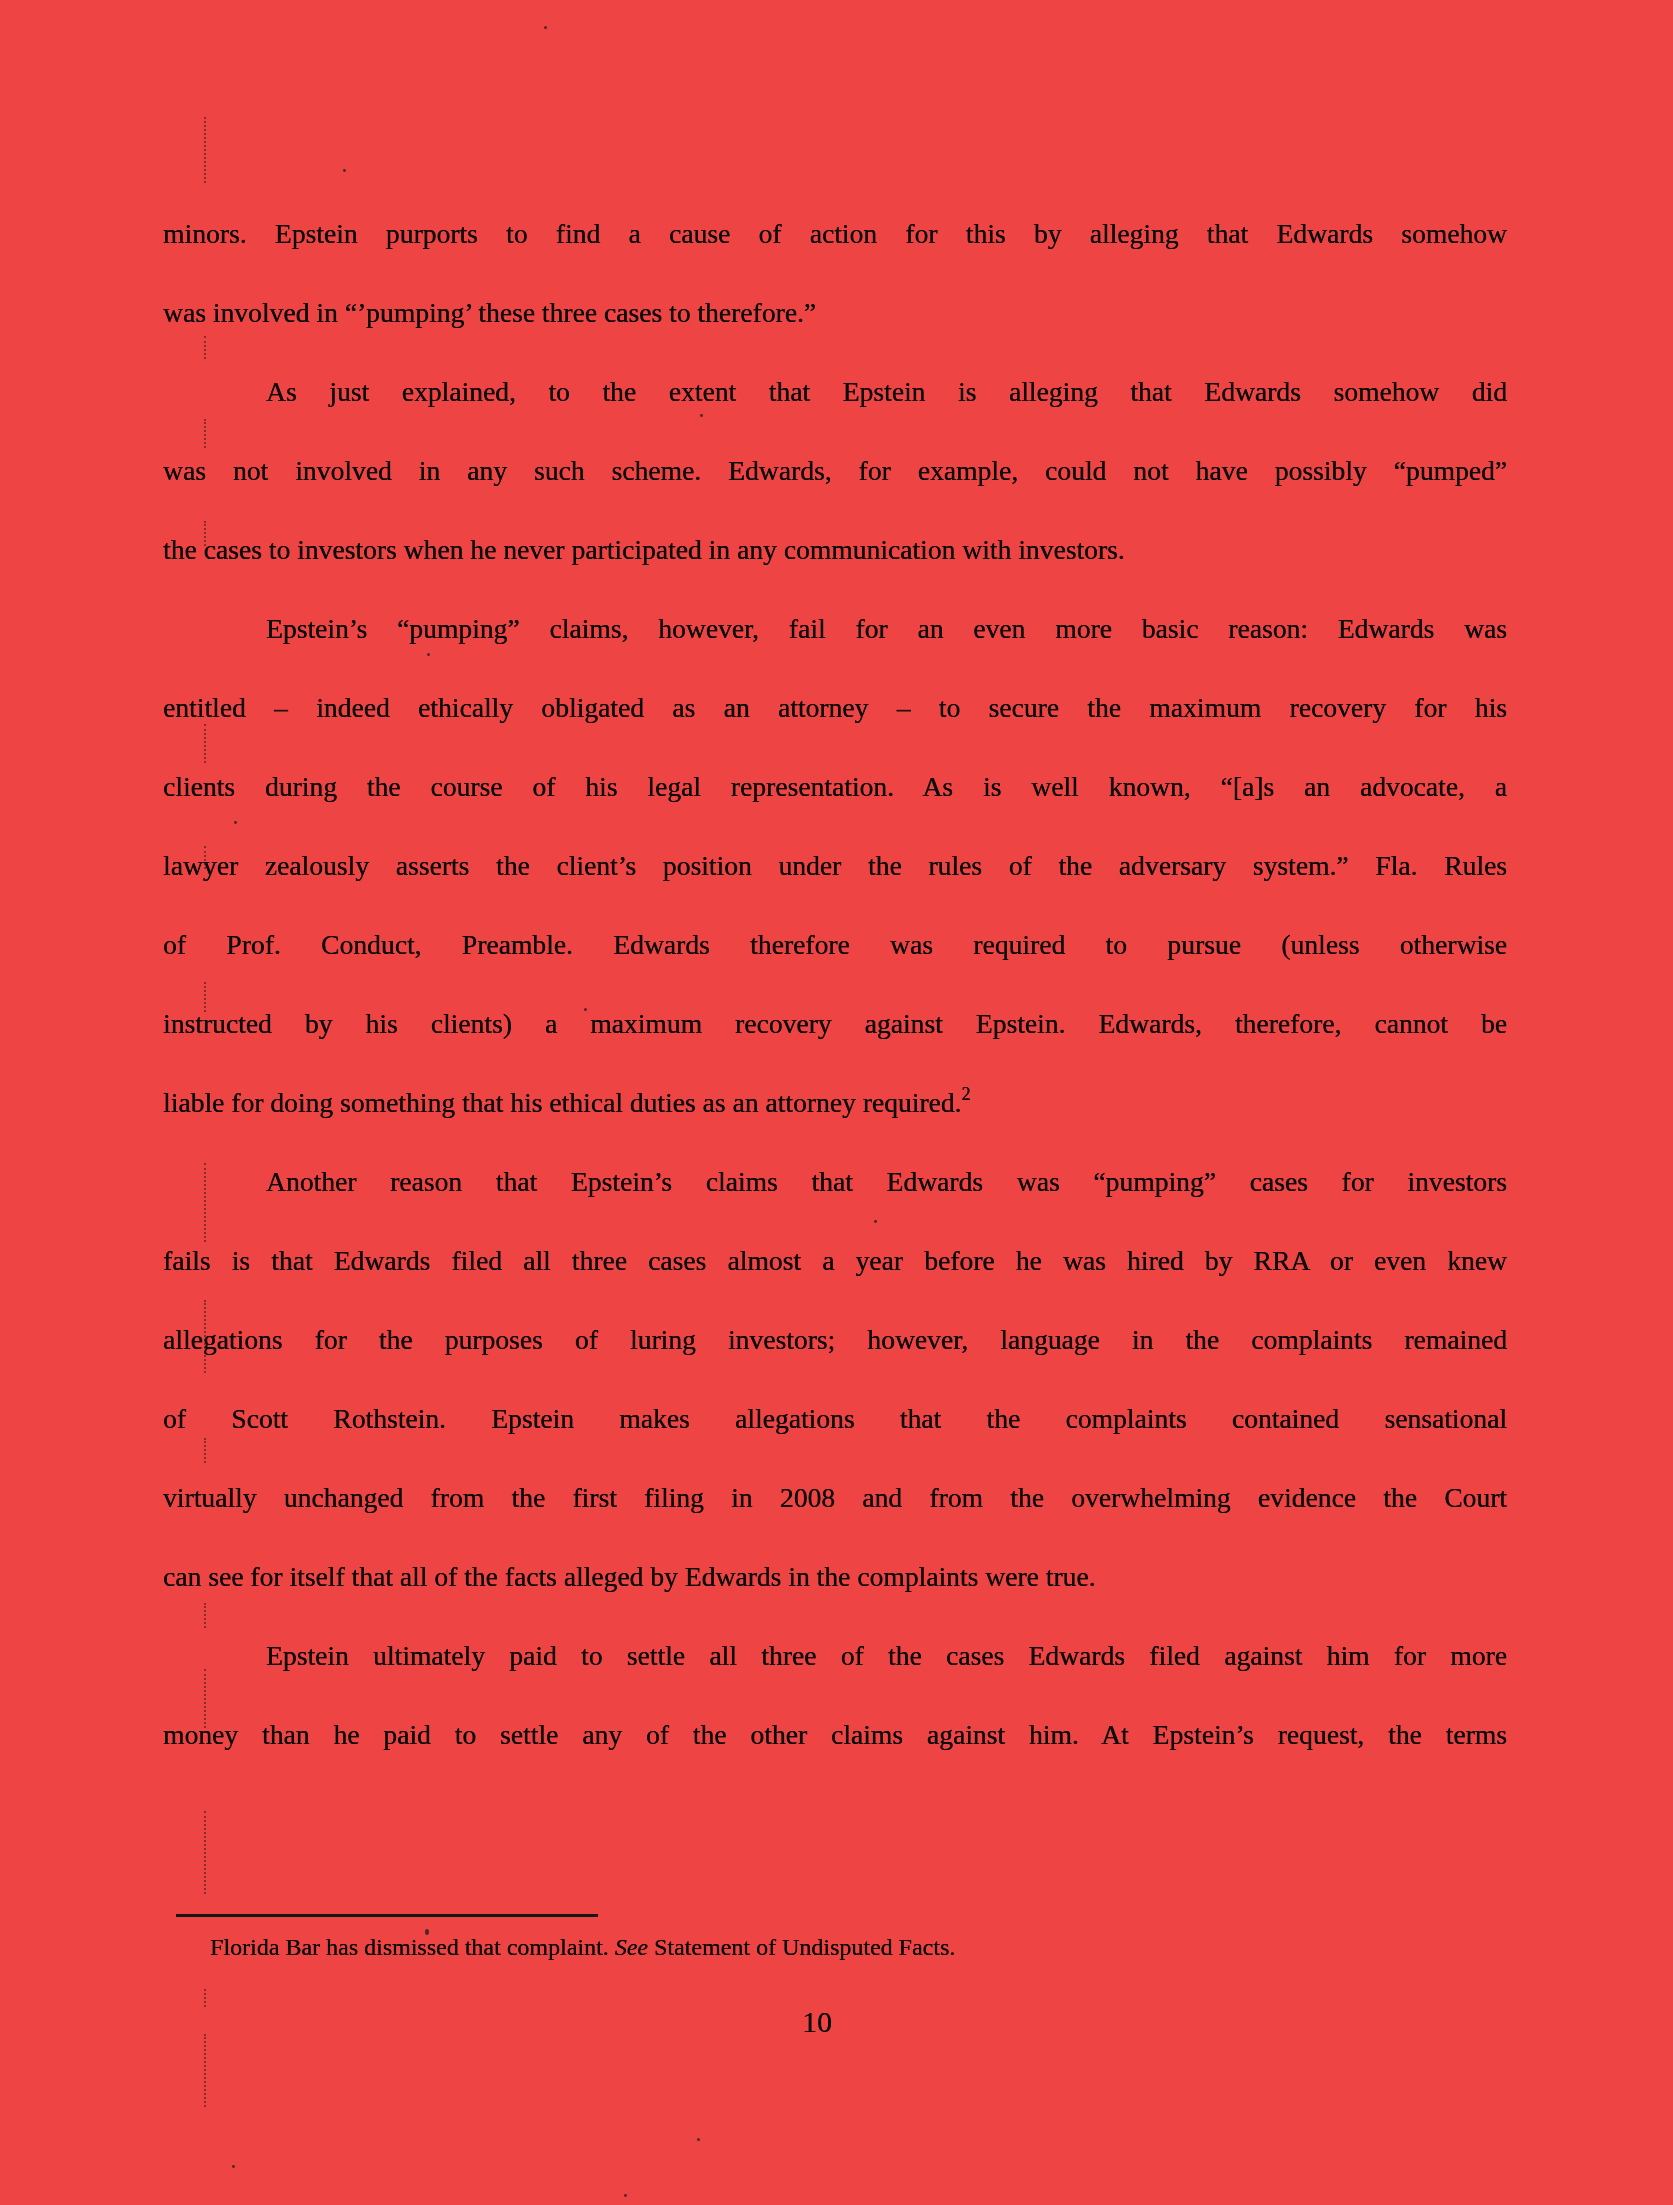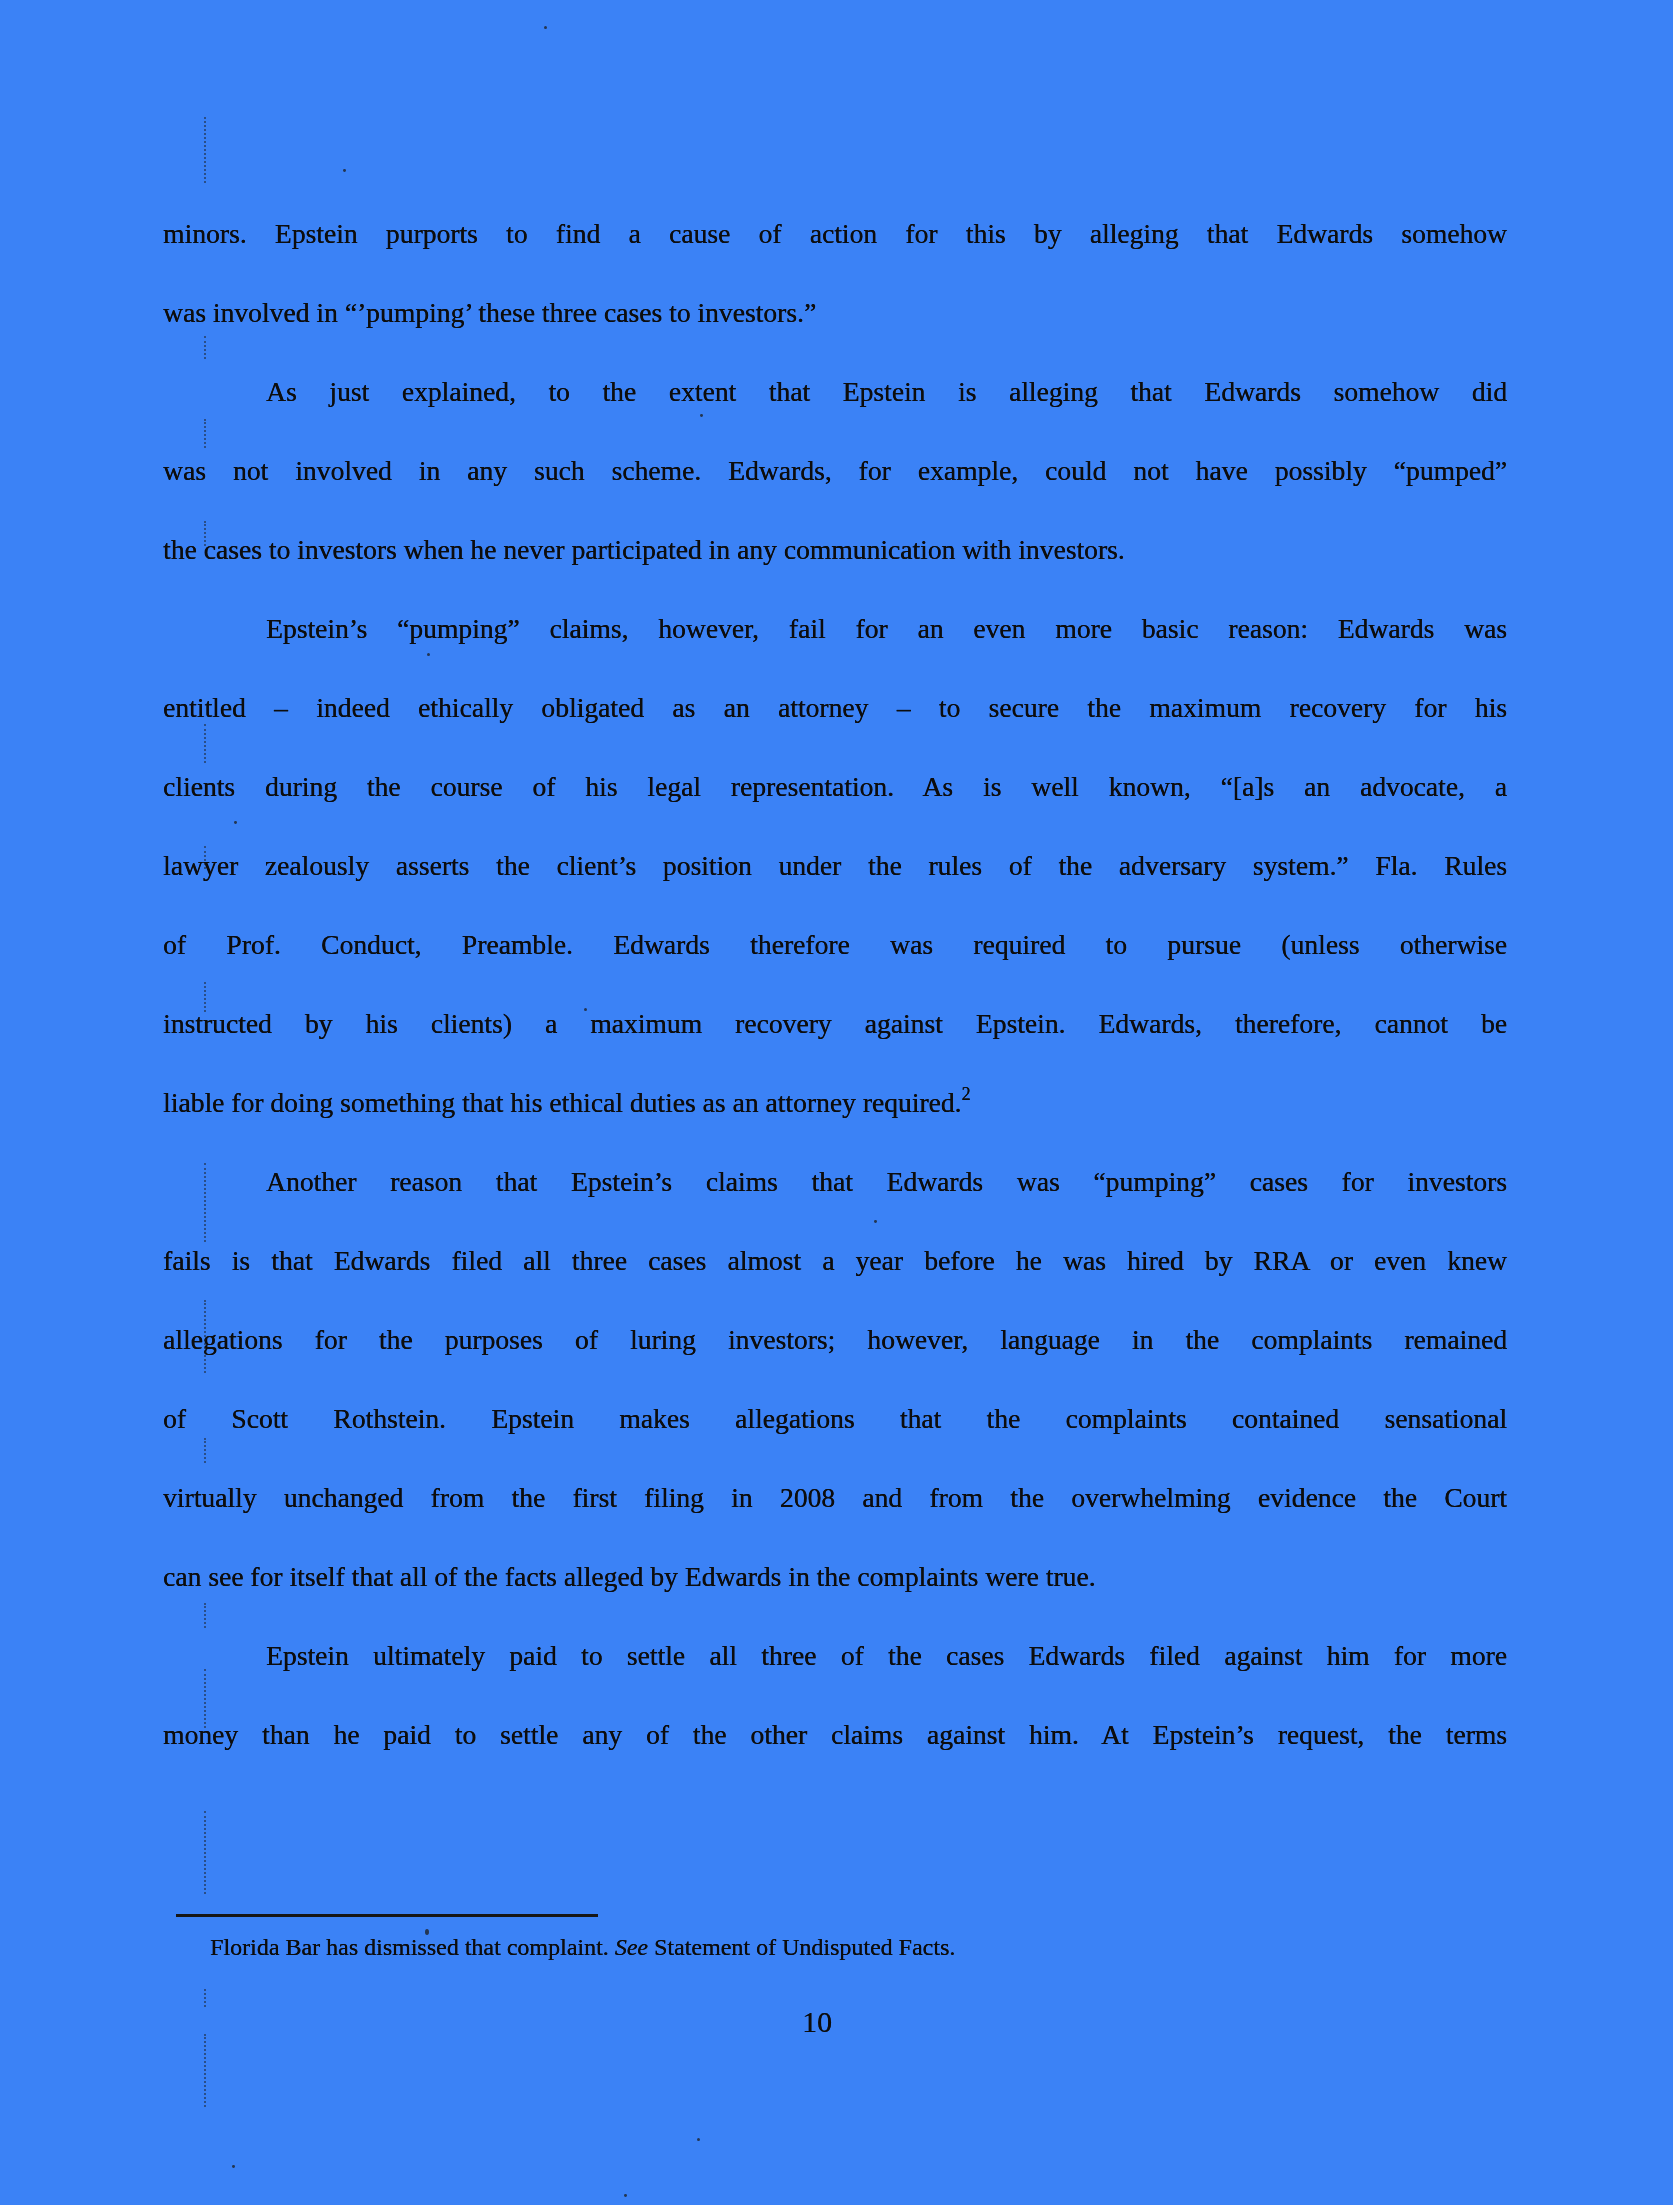--- a/index.html
+++ b/index.html
@@ -1,21 +1,21 @@
 <!DOCTYPE html>
 <html style="font-size:11px"><head>
 <meta charset="utf-8">
 <title>Document Page</title>
 <style>
   html, body { margin: 0; padding: 0; background: #ffffff; }
   .page {
     position: relative;
     width: 1674px;
     height: 2205px;
-    background: #3b82f6;
+    background: #ef4444;
     overflow: hidden;
     font-family: "Liberation Serif", "DejaVu Serif", serif;
     color: #0d0d0d;
   }
   .body-text {
     position: absolute;
     left: 163px;
     top: 194px;
     width: 1344px;
     font-size: 27.6px;
@@ -79,21 +79,21 @@
     border-left: 2.1px dotted rgba(25,25,25,0.5);
   }
 </style>
 </head>
 <body>
 
 <div class="page">
   <div class="body-text" id="body-root">
       <div class="paragraph">
         <div class="line"><span>minors.  Epstein purports to find a cause of action for this by alleging that Edwards somehow</span></div>
-        <div class="line endline"><span>was involved in “’pumping’ these three cases to investors.”</span></div>
+        <div class="line endline"><span>was involved in “’pumping’ these three cases to therefore.”</span></div>
       </div>
       <div class="paragraph indent">
         <div class="line"><span>As just explained, to the extent that Epstein is alleging that Edwards somehow did</span></div>
         <div class="line"><span>was not involved in any such scheme.  Edwards, for example, could not have possibly “pumped”</span></div>
         <div class="line endline"><span>the cases to investors when he never participated in any communication with investors.</span></div>
       </div>
       <div class="paragraph indent">
         <div class="line"><span>Epstein’s “pumping” claims, however, fail for an even more basic reason: Edwards was</span></div>
         <div class="line"><span>entitled – indeed ethically obligated as an attorney – to secure the maximum recovery for his</span></div>
         <div class="line"><span>clients during the course of his legal representation.  As is well known, “[a]s an advocate, a</span></div>

